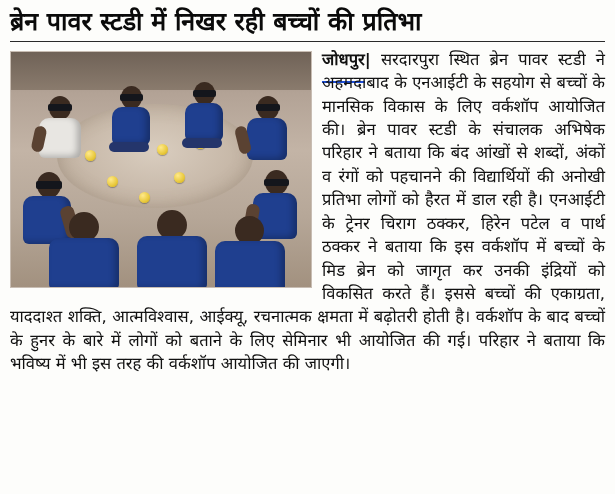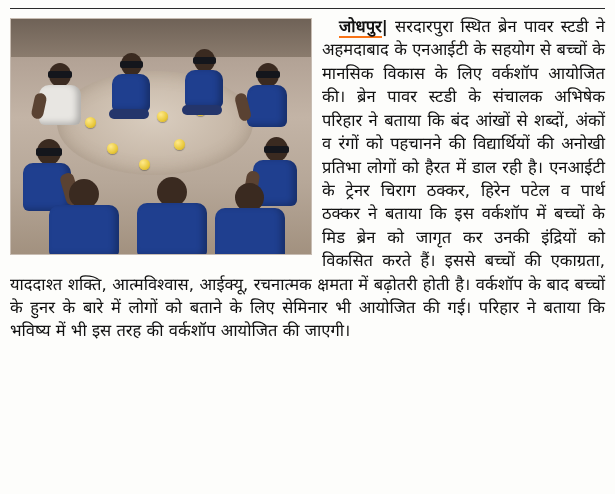--- a/index.html
+++ b/index.html
@@ -42,23 +42,22 @@
     font-size: 16.5px;
     line-height: 1.42;
     text-align: justify;
     color: #111111;
   }
   .dateline {
     font-weight: bold;
     font-size: 16.5px;
   }
   .dateline .city {
-    border-bottom: 2px solid #f97316;
-    padding-bottom: 0px;
-    margin-left: 17px;
+    border-bottom: 2px solid #1d4ed8;
+    padding-bottom: 12px;
   }
   .photo {
     float: left;
     width: 300px;
     height: 235px;
     margin: 3px 10px 4px 0;
     position: relative;
     overflow: hidden;
     background: #b9a89b;
     border: 1px solid #c8bdb3;
@@ -124,20 +123,21 @@
   }
   .para {
     margin: 0;
   }
 </style>
 </head>
 <body>
 
 <div class="page">
 
+  <h1 class="headline">ब्रेन पावर स्टडी में निखर रही बच्चों की प्रतिभा</h1>
 
   <div class="rule"></div>
 
   <div class="body-area">
 
     <div class="photo">
       <div class="floor"></div>
       <div class="wall"></div>
       <div class="mat"></div>
 

